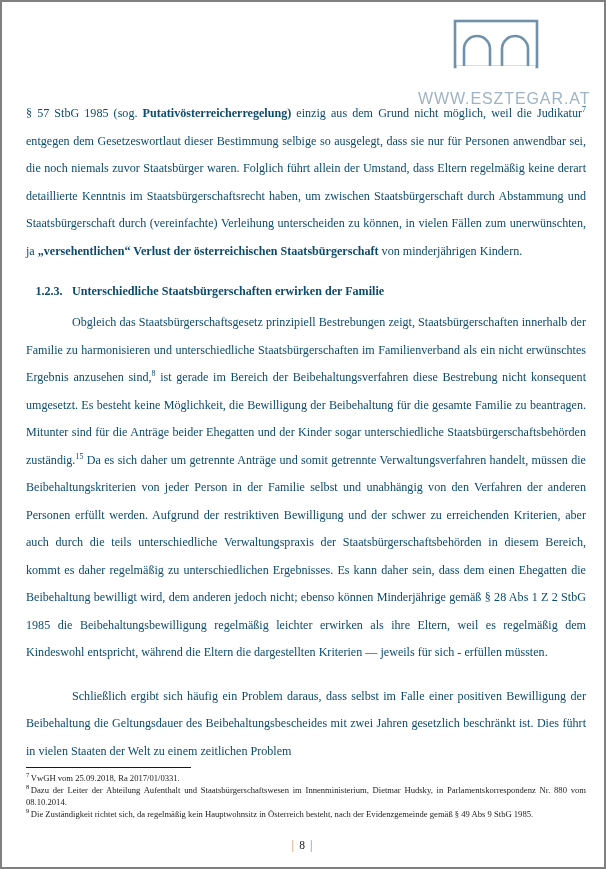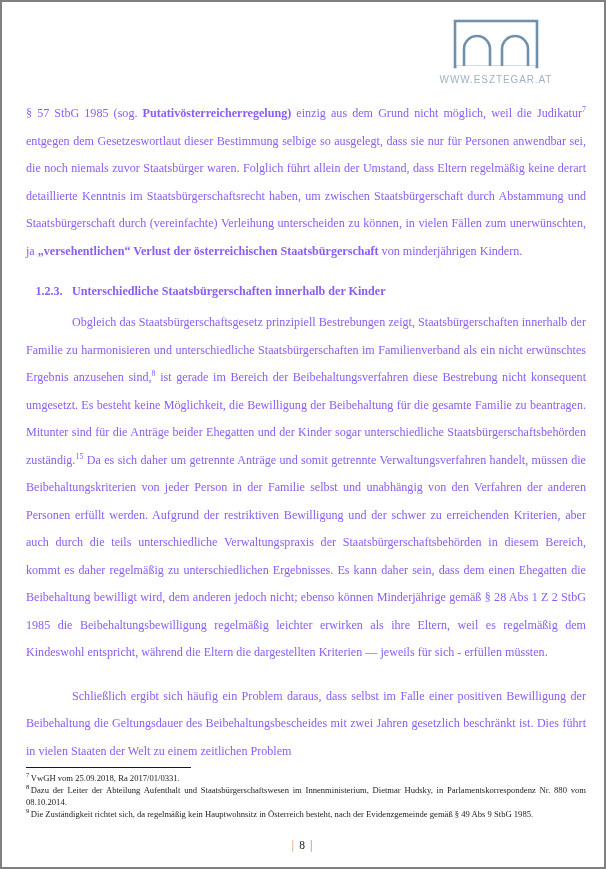--- a/index.html
+++ b/index.html
@@ -42,31 +42,31 @@
     width: 156px;
     text-align: center;
   }
   .logo-mark {
     width: 88px;
     height: 52px;
     margin: 0 auto;
     display: block;
   }
   .logo-url {
-    margin-top: 4px;
+    margin-top: 20px;
     font-family: "Liberation Sans", sans-serif;
-    font-size: 10px;
+    font-size: 16px;
     letter-spacing: 0.9px;
     color: #9fb3c4;
     white-space: nowrap;
   }
 
   
   .content {
-    color: #8b5cf6;
+    color: #0c4a6e;
   }
   p.para {
     margin: 0 0 0 0;
     font-size: 12.1px;
     line-height: 27.5px;
     text-align: justify;
     text-justify: inter-word;
     hyphens: none;
   }
   p.para.indent-first {
@@ -165,21 +165,21 @@
         <div class="logo-url">WWW.ESZTEGAR.AT</div>
       </div>
     </div>
 
     <div class="content">
 
       <p class="para"><span>§ 57 StbG 1985 (sog. </span><span class="b">Putativösterreicherregelung)</span><span> einzig aus dem Grund nicht möglich, weil die Judikatur</span><sup class="fn">7</sup><span> entgegen dem Gesetzeswortlaut dieser Bestimmung selbige so ausgelegt, dass sie nur für Personen anwendbar sei, die noch niemals zuvor Staatsbürger waren. Folglich führt allein der Umstand, dass Eltern regelmäßig keine derart detaillierte Kenntnis im Staatsbürgerschaftsrecht haben, um zwischen Staatsbürgerschaft durch Abstammung und Staatsbürgerschaft durch (vereinfachte) Verleihung unterscheiden zu können, in vielen Fällen zum unerwünschten, ja </span><span class="b">„versehentlichen“ Verlust der österreichischen Staatsbürgerschaft</span><span> von minderjährigen Kindern.</span></p>
 
       <h3 class="section-head">
         <span class="num">1.2.3.</span>
-        <span class="ttl">Unterschiedliche Staatsbürgerschaften innerhalb der Kinder</span>
+        <span class="ttl">Unterschiedliche Staatsbürgerschaften erwirken der Familie</span>
       </h3>
 
       <p class="para indent-first"><span>Obgleich das Staatsbürgerschaftsgesetz prinzipiell Bestrebungen zeigt, Staatsbürgerschaften innerhalb der Familie zu harmonisieren und unterschiedliche Staatsbürgerschaften im Familienverband als ein nicht erwünschtes Ergebnis anzusehen sind,</span><sup class="fn">8</sup><span> ist gerade im Bereich der Beibehaltungsverfahren diese Bestrebung nicht konsequent umgesetzt. Es besteht keine Möglichkeit, die Bewilligung der Beibehaltung für die gesamte Familie zu beantragen. Mitunter sind für die Anträge beider Ehegatten und der Kinder sogar unterschiedliche Staatsbürgerschaftsbehörden zuständig.</span><sup class="fn">15</sup><span> Da es sich daher um getrennte Anträge und somit getrennte Verwaltungsverfahren handelt, müssen die Beibehaltungskriterien von jeder Person in der Familie selbst und unabhängig von den Verfahren der anderen Personen erfüllt werden. Aufgrund der restriktiven Bewilligung und der schwer zu erreichenden Kriterien, aber auch durch die teils unterschiedliche Verwaltungspraxis der Staatsbürgerschaftsbehörden in diesem Bereich, kommt es daher regelmäßig zu unterschiedlichen Ergebnisses. Es kann daher sein, dass dem einen Ehegatten die Beibehaltung bewilligt wird, dem anderen jedoch nicht; ebenso können Minderjährige gemäß § 28 Abs 1 Z 2 StbG 1985 die Beibehaltungsbewilligung regelmäßig leichter erwirken als ihre Eltern, weil es regelmäßig dem Kindeswohl entspricht, während die Eltern die dargestellten Kriterien — jeweils für sich - erfüllen müssten.</span></p>
 
       <div class="gap-b"></div>
 
 
       <p class="para indent-first"><span>Schließlich ergibt sich häufig ein Problem daraus, dass selbst im Falle einer positiven Bewilligung der Beibehaltung die Geltungsdauer des Beibehaltungsbescheides mit zwei Jahren gesetzlich beschränkt ist. Dies führt in vielen Staaten der Welt zu einem zeitlichen Problem</span></p>
 
     </div>

